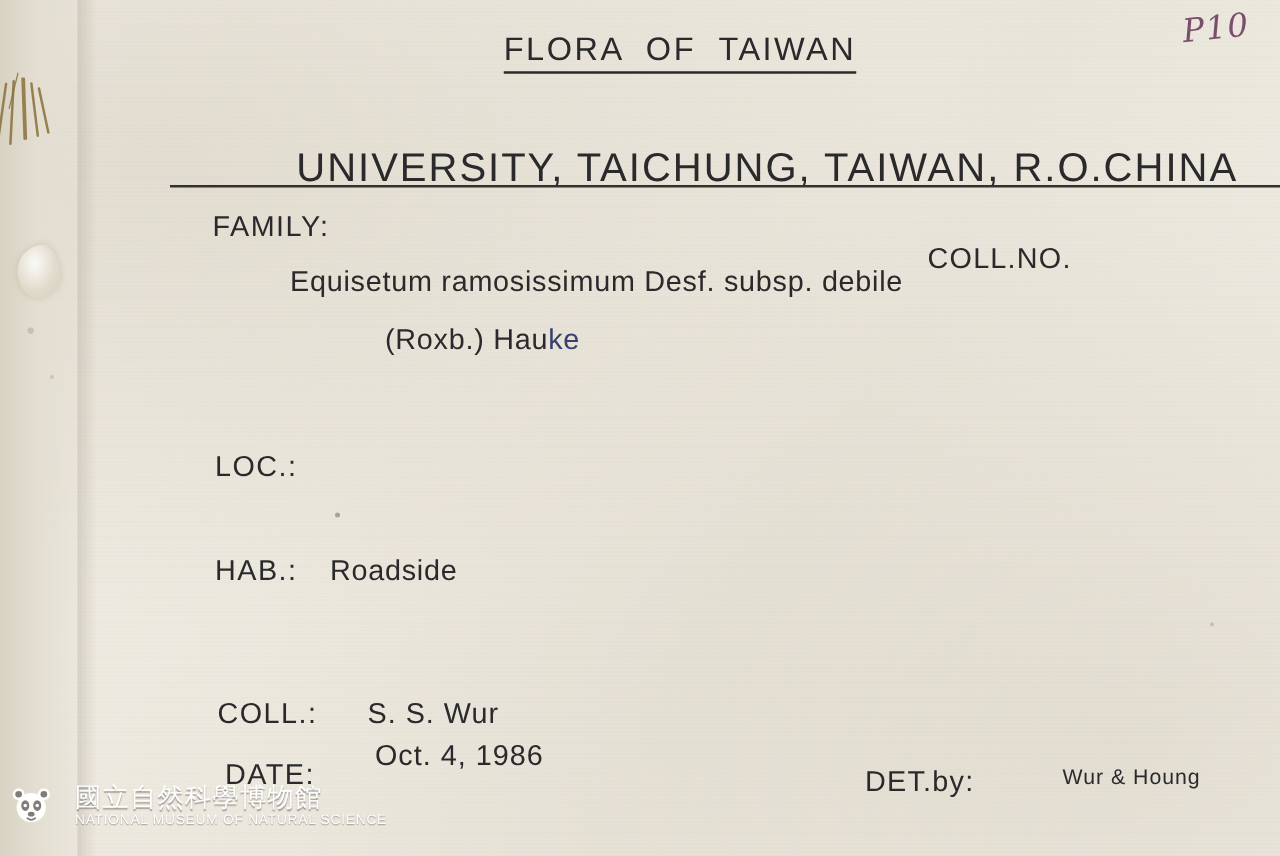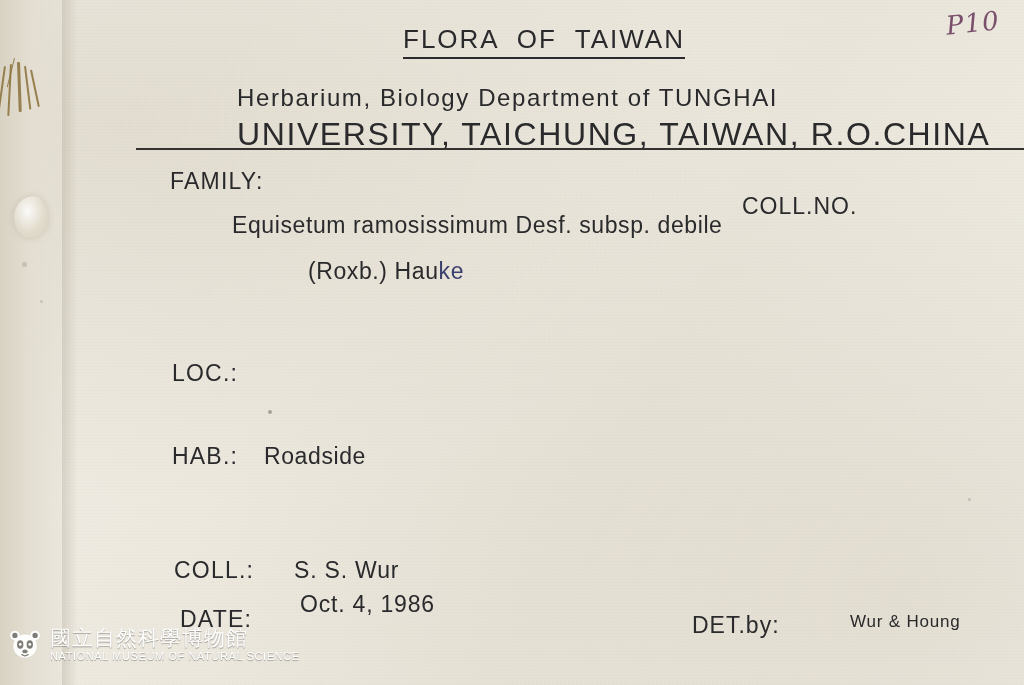--- a/index.html
+++ b/index.html
@@ -132,21 +132,21 @@
     border-radius: 50%;
     opacity: .55;
   }
 
   
   #watermark {
     position: absolute;
     left: 8px; bottom: 22px;
     display: flex;
     align-items: center;
-    gap: 8px;
+    gap: 18px;
     color: #ffffff;
   }
   #wm-logo {
     width: 34px; height: 34px;
     flex: 0 0 auto;
   }
   #wm-text-wrap { line-height: 1.05; }
   #wm-cn {
     font-family: "DejaVu Sans", sans-serif;
     font-size: 21px;
@@ -179,21 +179,20 @@
   <div class="fiber" style="left:30px; top:70px;  width:2px; height:38px; transform: rotate(-12deg);"></div>
   <div class="fiber" style="left:14px; top:58px;  width:1px; height:30px; transform: rotate(14deg);"></div>
   <div id="glue-blob"></div>
   <div class="specktop" style="left:22px; top:262px; width:5px; height:5px;"></div>
   <div class="specktop" style="left:40px; top:300px; width:3px; height:3px;"></div>
 
   <div id="annotation">P10</div>
 
   <div id="title" class="tx"><span class="u">FLORA  OF  TAIWAN</span></div>
 
-  <div id="inst1" class="tx">Herbarium, Biology Department of TUNGHAI</div>
   <div id="inst2" class="tx">UNIVERSITY, TAICHUNG, TAIWAN, R.O.CHINA</div>
   <div id="rule"></div>
 
   <div id="family-label" class="tx">FAMILY:</div>
   <div id="collno-label" class="tx">COLL.NO.</div>
 
   <div id="species1" class="tx">Equisetum ramosissimum Desf. subsp. debile</div>
   <div id="species2" class="tx"><span>(Roxb.) Hau</span><span class="ink">ke</span></div>
 
   <div id="loc-label" class="tx">LOC.:</div>

